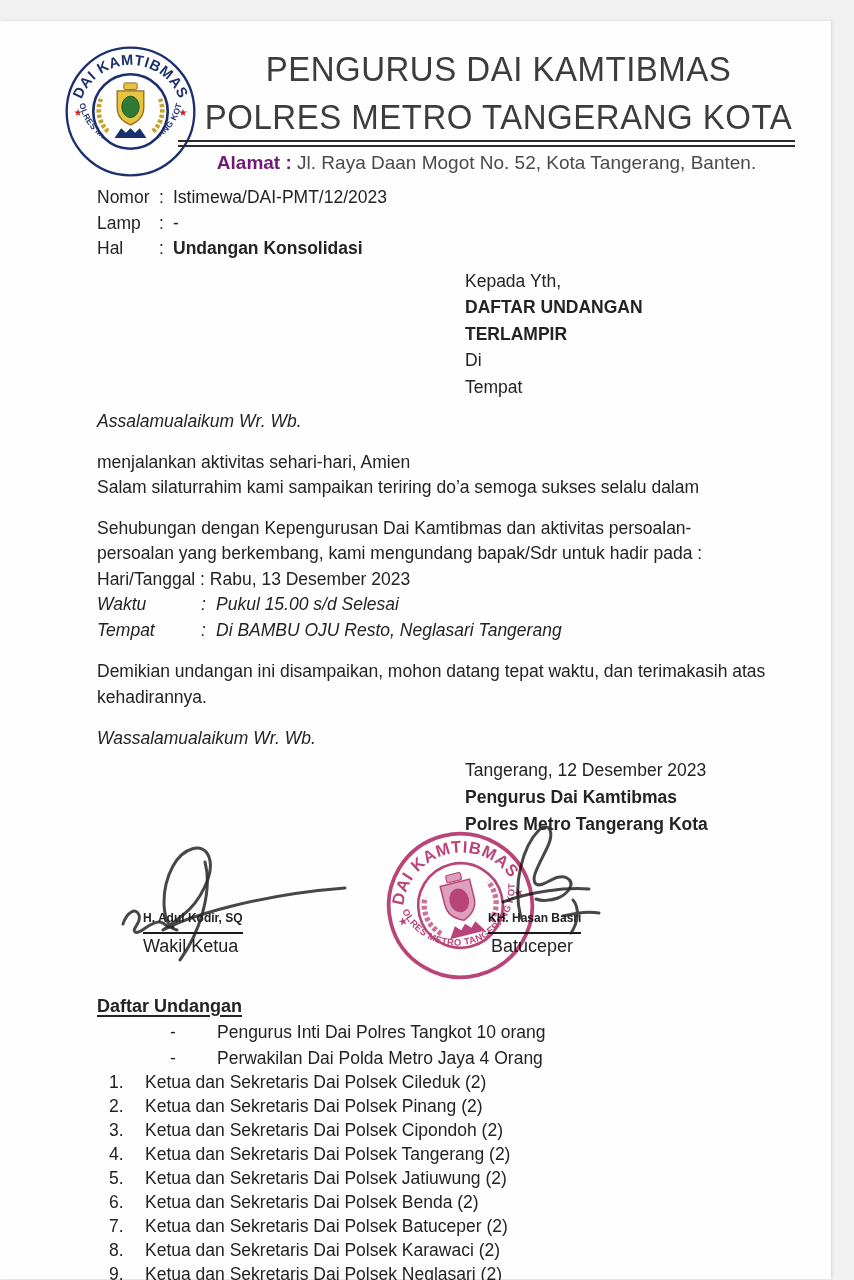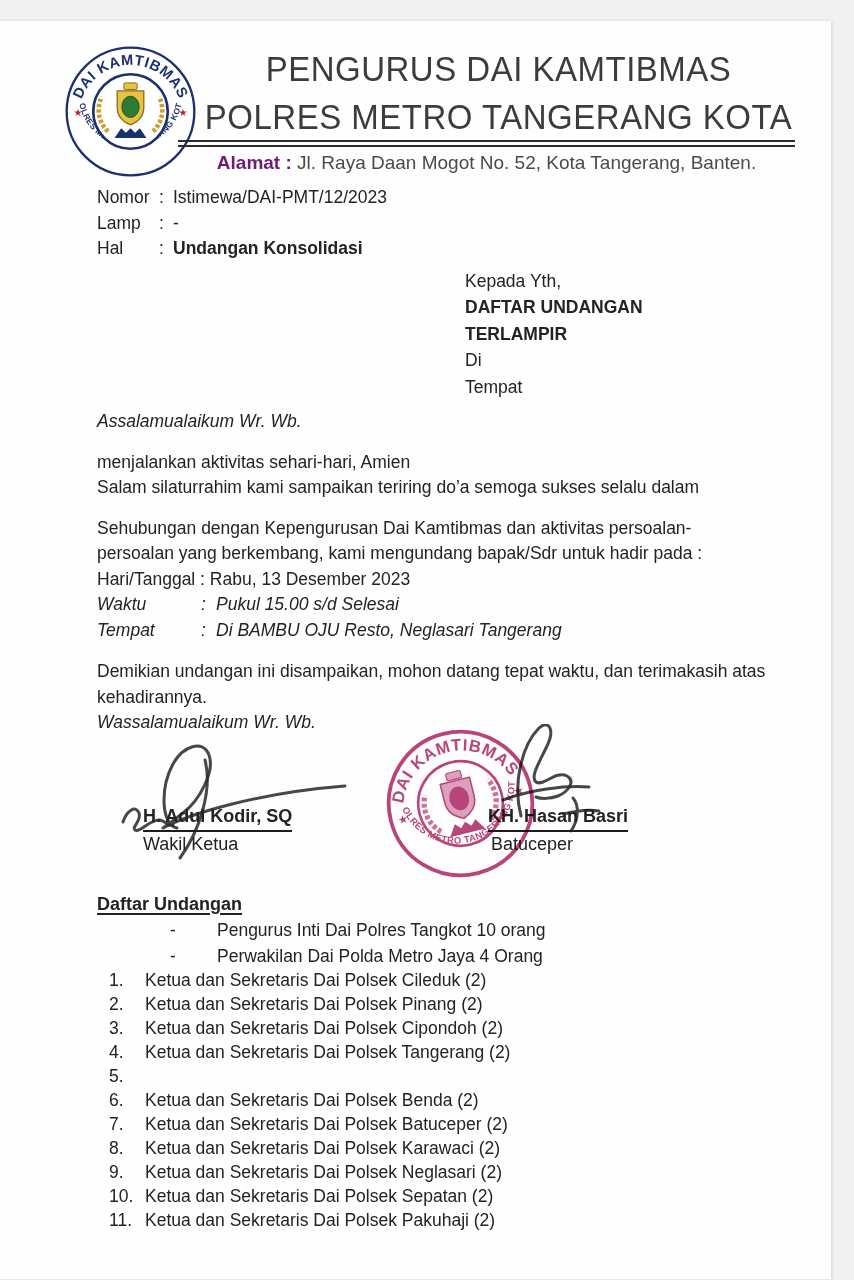--- a/index.html
+++ b/index.html
@@ -45,21 +45,21 @@
   .closing-para{margin-top:16px;}
   
   .signoff{margin-left:368px;margin-top:5px;line-height:27px;}
   .signoff .b{font-weight:700;}
   .sig-zone{position:relative;height:148px;}
   .sig-svg{position:absolute;}
   .sig-left-svg{left:18px;top:2px;width:250px;height:122px;}
   .sig-right-svg{left:378px;top:-12px;width:160px;height:122px;}
   .stamp{position:absolute;left:288px;top:-8px;width:151px;height:151px;
     transform:rotate(-14deg);opacity:.88;mix-blend-mode:multiply;z-index:3;}
-  .sig-name{position:absolute;font-weight:700;font-size:18px;
+  .sig-name{position:absolute;font-weight:700;font-size:12px;
     border-bottom:2px solid #1c1c1c;padding-bottom:1px;white-space:nowrap;z-index:2;}
   .sig-title{position:absolute;font-size:18px;z-index:2;}
   .sig-name-left{left:46px;top:68px;}
   .sig-title-left{left:46px;top:96px;}
   .sig-name-right{left:391px;top:68px;}
   .sig-title-right{left:394px;top:96px;}
   
   .attach{margin-top:8px;}
   .attach-heading{font-weight:700;font-size:18px;
     text-decoration:underline;text-underline-offset:3px;text-decoration-thickness:2px;}
@@ -153,22 +153,27 @@
         <span class="sched-label">Tempat</span>
         <span class="sched-colon">:</span>
         <span>Di BAMBU OJU Resto, Neglasari Tangerang</span>
       </div>
       </div>
 
     <div class="closing-para">
         <div>Demikian undangan ini disampaikan, mohon datang tepat waktu, dan terimakasih atas</div>
         <div>kehadirannya.</div>
       </div>
-    <div class="salam" style="margin-top:0;">Wassalamualaikum Wr. Wb.</div>
-
+    <div class="salam" style="margin-top:16px;">Wassalamualaikum Wr. Wb.</div>
+
+    <div class="signoff">
+      <div>Tangerang, 12 Desember 2023</div>
+      <div class="b">Pengurus Dai Kamtibmas</div>
+      <div class="b">Polres Metro Tangerang Kota</div>
+    </div>
 
     <div class="sig-zone">
       <svg class="sig-svg sig-left-svg" viewBox="0 0 250 122">
         <path class="sig-path" d="M8,84 c4,-12 13,-17 16,-9 c3,8 -8,14 -4,17 c5,3 15,-11 25,-10 c7,1 6,7 13,5"></path>
         <path class="sig-path" d="M62,90 c-16,-3 -17,-40 -4,-64 c10,-18 30,-25 36,-9 c6,16 -9,45 -26,58 c-10,8 -16,12 -20,15 c24,-13 92,-35 182,-42"></path>
         <path class="sig-path" d="M90,22 c8,30 -6,72 -25,98"></path>
       </svg>
 
       <svg class="sig-svg sig-right-svg" viewBox="0 0 160 122">
         <path class="sig-path" d="M46,92 c-9,-34 2,-72 18,-88 c10,-9 16,2 8,18 c-8,17 -17,31 -11,36 c7,5 20,-12 31,-6 c9,5 1,16 -9,20 c-8,3 -17,3 -22,1"></path>
@@ -229,20 +234,21 @@
           <div class="num-row">
           <span class="num">3.</span>
           <span>Ketua dan Sekretaris Dai Polsek Cipondoh (2)</span>
         </div>
           <div class="num-row">
           <span class="num">4.</span>
           <span>Ketua dan Sekretaris Dai Polsek Tangerang (2)</span>
         </div>
           <div class="num-row">
           <span class="num">5.</span>
+          <span>Ketua dan Sekretaris Dai Polsek Jatiuwung (2)</span>
         </div>
           <div class="num-row">
           <span class="num">6.</span>
           <span>Ketua dan Sekretaris Dai Polsek Benda (2)</span>
         </div>
           <div class="num-row">
           <span class="num">7.</span>
           <span>Ketua dan Sekretaris Dai Polsek Batuceper (2)</span>
         </div>
           <div class="num-row">

